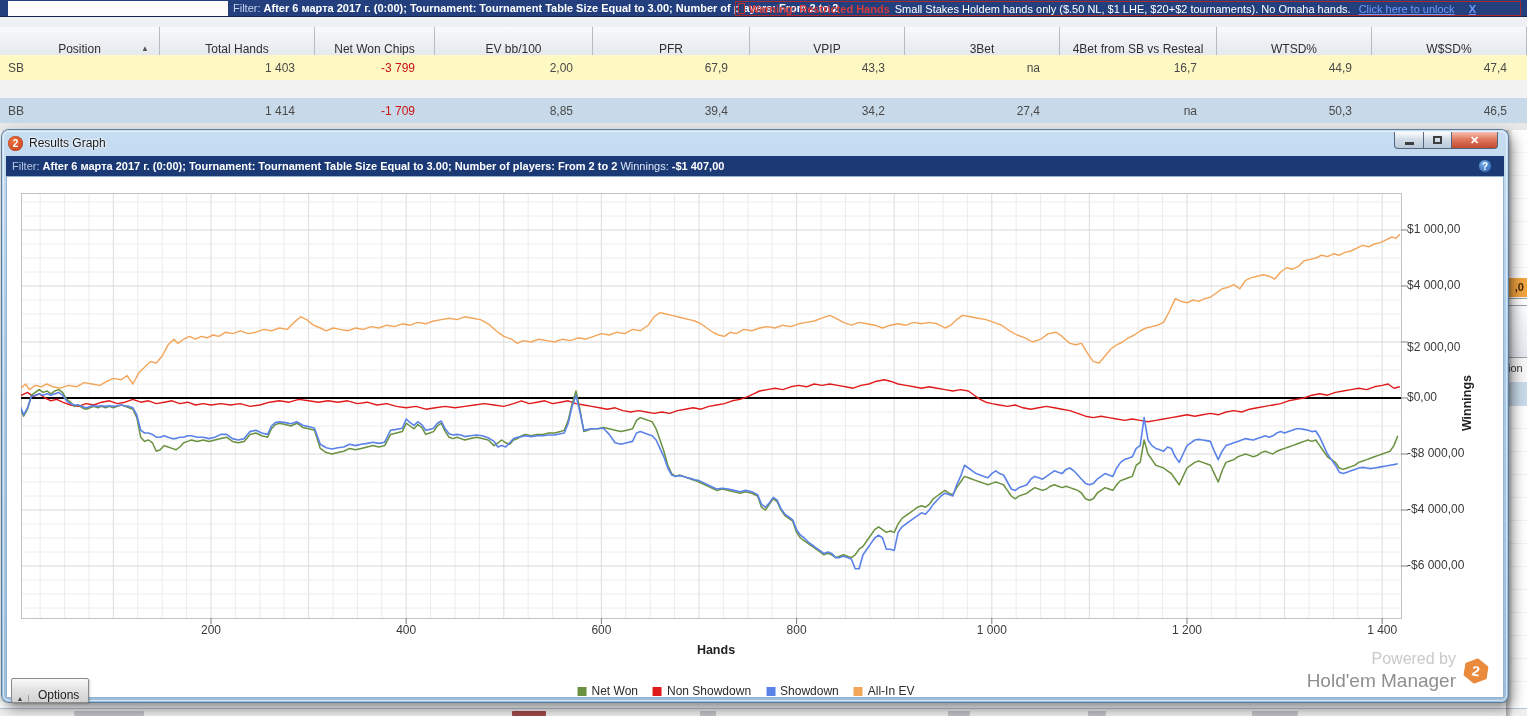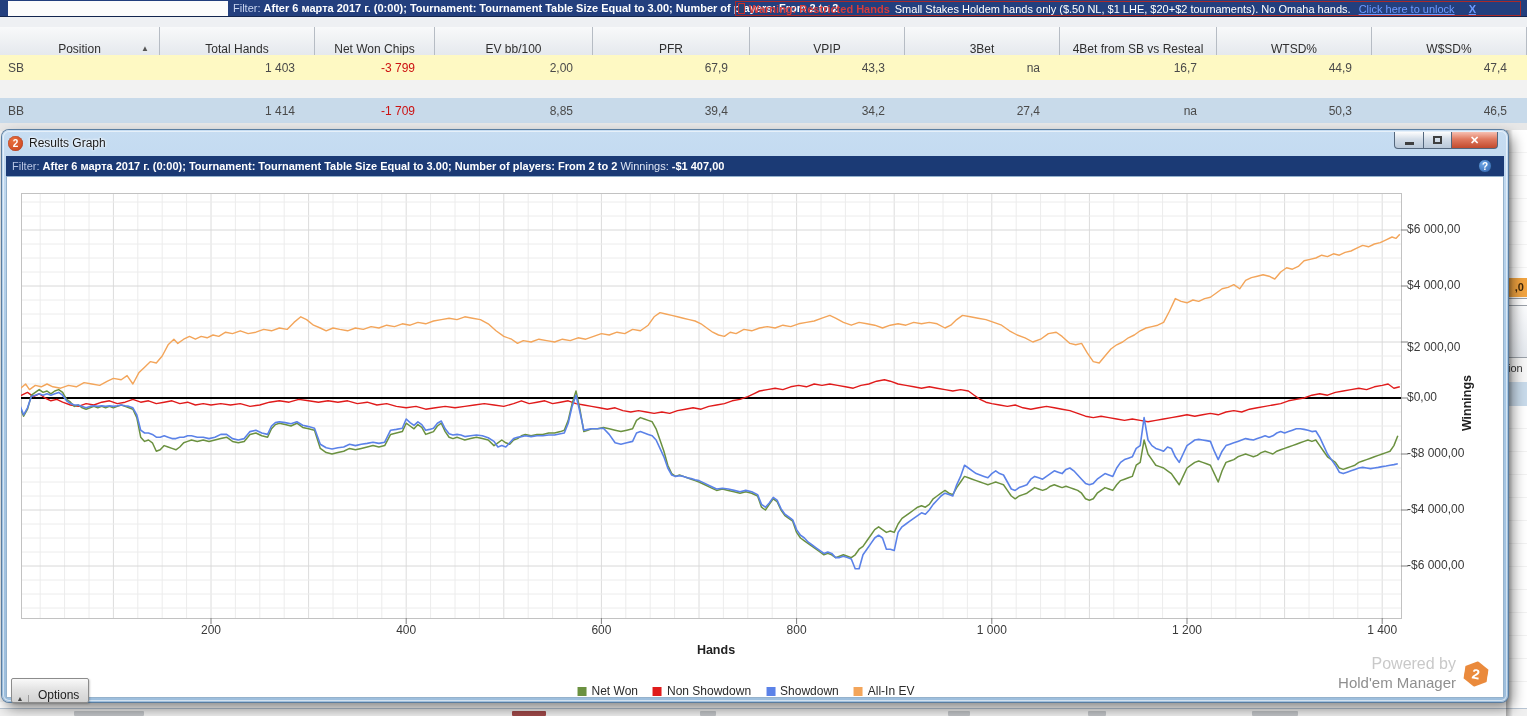--- a/index.html
+++ b/index.html
@@ -80,21 +80,21 @@
   .leg-item { display:flex; align-items:center; gap:5px; font-size:12px; color:#2b2b2b; }
   .leg-sq { width:9px; height:9px; display:inline-block; }
 
   .optbtn { position:absolute; left:4px; top:501px; height:25px; display:flex; align-items:flex-end; border:1px solid #8c8c8c; border-radius:2px; background:linear-gradient(#f9f9f9,#e3e3e3 45%,#d2d2d2); box-shadow:1px 1px 2px rgba(0,0,0,.2); }
   .optbtn .arr { width:17px; display:flex; align-items:center; justify-content:center; border-right:1px solid #9e9e9e; font-size:7px; color:#444; }
   .optbtn .lbl { padding:0 9px; display:flex; align-items:center; font-size:12px; color:#222; }
 
   .powered { position:absolute; right:14px; bottom:4px; display:flex; align-items:center; gap:7px; }
   .pw-text { text-align:right; line-height:1.25; }
   .pw-by { font-size:16px; color:#c9c9c9; }
-  .pw-brand { font-size:15px; color:#8f8f8f; }
+  .pw-brand { font-size:19px; color:#8f8f8f; }
   .hexlogo { width:26px; height:26px; background:#ea8a3c; clip-path:polygon(50% 0%,95% 26%,95% 74%,50% 100%,5% 74%,5% 26%); color:#fff; font-weight:bold; font-size:14px; text-align:center; line-height:26px; transform:rotate(9deg); }
 </style>
 </head>
 <body>
 
 <div class="screen">
 
   <div class="topbar">
     <div class="redacted-box"></div>
     <div class="topbar-filter"><span class="pfx">Filter:</span> <b>After 6 марта 2017 г. (0:00); Tournament: Tournament Table Size Equal to 3.00; Number of players: From 2 to 2</b></div>
@@ -316,21 +316,21 @@
           <line x1="1361.2" y1="425.0" x2="1361.2" y2="431.0" stroke="#808080" stroke-width="1"></line>
           <line x1="1380.0" y1="37.0" x2="1387.0" y2="37.0" stroke="#808080" stroke-width="1"></line>
           <line x1="1380.0" y1="93.0" x2="1387.0" y2="93.0" stroke="#808080" stroke-width="1"></line>
           <line x1="1380.0" y1="149.0" x2="1387.0" y2="149.0" stroke="#808080" stroke-width="1"></line>
           <line x1="1380.0" y1="205.0" x2="1387.0" y2="205.0" stroke="#808080" stroke-width="1"></line>
           <line x1="1380.0" y1="261.0" x2="1387.0" y2="261.0" stroke="#808080" stroke-width="1"></line>
           <line x1="1380.0" y1="317.0" x2="1387.0" y2="317.0" stroke="#808080" stroke-width="1"></line>
           <line x1="1380.0" y1="373.0" x2="1387.0" y2="373.0" stroke="#808080" stroke-width="1"></line>
         </svg>
       <div id="ylabels">
-          <div class="ylab" style="top: 45px;">$6 000,00</div>
+          <div class="ylab" style="top: 45px;">$1 000,00</div>
           <div class="ylab" style="top: 101px;">$4 000,00</div>
           <div class="ylab" style="top: 163px;">$2 000,00</div>
           <div class="ylab" style="top: 213px;">$0,00</div>
           <div class="ylab" style="top: 269px;">-$8 000,00</div>
           <div class="ylab" style="top: 325px;">-$4 000,00</div>
           <div class="ylab" style="top: 381px;">-$6 000,00</div>
         </div>
       <div id="xlabels">
           <div class="xlab" style="left: 169px;">200</div>
           <div class="xlab" style="left: 364.2px;">400</div>

